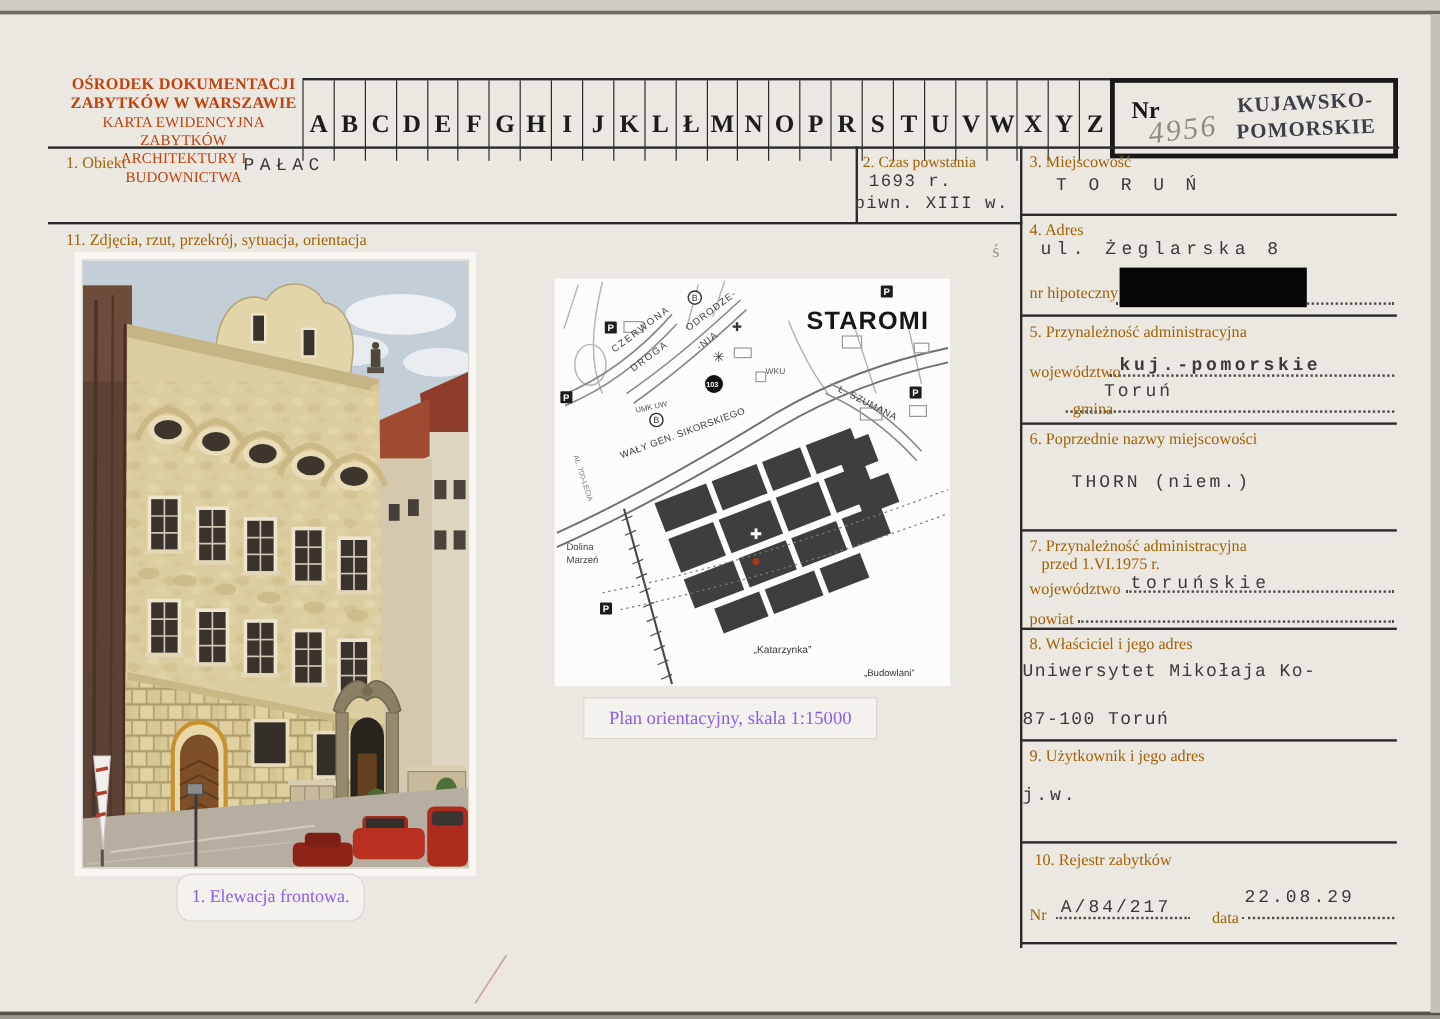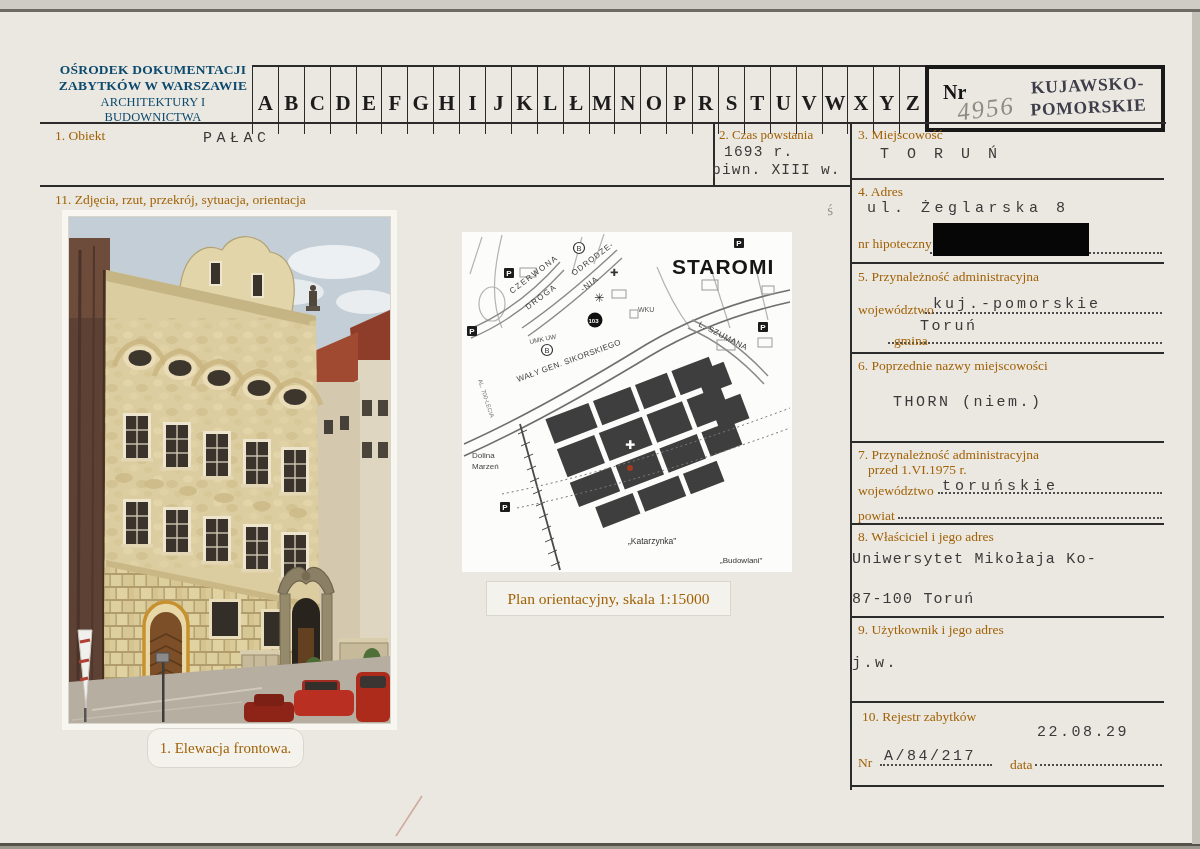--- a/index.html
+++ b/index.html
@@ -20,21 +20,21 @@
   .hline{position:absolute;background:#2b2b2b;height:2px;}
   .vline{position:absolute;background:#2b2b2b;width:2px;}
   .lbl{font-family:"Liberation Serif",serif;font-size:13.5px;color:#a16207;white-space:nowrap;}
   .lbl-sm{font-size:13px;}
   .typed{font-family:"Liberation Mono","DejaVu Sans Mono",monospace;font-size:15px;color:#3a3a3a;letter-spacing:2.5px;white-space:pre;}
   .typed-wide{letter-spacing:4.5px;}
   .typed-narrow{letter-spacing:1.2px;}
   .dotted{position:absolute;border-bottom:2px dotted #4d4d4d;height:0;}
   .inst{
     position:absolute;left:52px;top:50px;width:202px;text-align:center;
-    color:#0c4a6e;line-height:1.22;
+    color:#c2410c;line-height:1.22;
   }
   .inst .b{font-weight:bold;font-size:13.5px;letter-spacing:.2px;}
   .inst .n{font-size:12.5px;letter-spacing:.1px;}
   .alpha-strip{
     position:absolute;left:252px;top:53px;width:673px;height:69px;
     display:flex;border-top:2px solid #2b2b2b;box-sizing:border-box;
   }
   .alpha-cell{
     flex:1;border-left:1.5px solid #2b2b2b;box-sizing:border-box;
     font-family:"Liberation Serif",serif;font-size:21px;font-weight:600;color:#1c1c1c;
@@ -51,35 +51,36 @@
   }
   .stamp{
     position:absolute;left:86px;top:6px;width:146px;text-align:center;
     font-family:"Liberation Serif",serif;font-weight:bold;font-size:17.5px;line-height:1.25;
     color:#30303e;transform:rotate(-2.5deg);letter-spacing:.8px;opacity:.92;
   }
   .redaction{position:absolute;background:#060606;}
   .caption-box{
     position:absolute;background:#f4f2ec;border:1px solid #d9d6cd;
     display:flex;align-items:center;justify-content:center;
-    font-family:"Liberation Serif",serif;color:#a16207;
+    font-family:"Liberation Serif",serif;color:#8b5cf6;
   }
   .pencil-mark{position:absolute;font-family:"Liberation Serif",serif;font-style:italic;color:#93908a;font-size:15px;transform:rotate(-12deg);}
 </style>
 </head>
 <body>
 
 <div class="scan-top-strip"></div>
 <div class="scan-top-shadow"></div>
 
 <div class="card">
 
   <div class="inst">
     <div class="b">OŚRODEK DOKUMENTACJI</div>
     <div class="b">ZABYTKÓW W WARSZAWIE</div>
+    <div class="n">KARTA EWIDENCYJNA ZABYTKÓW</div>
     <div class="n">ARCHITEKTURY I BUDOWNICTWA</div>
   </div>
 
   <div class="alpha-strip">
       <div class="alpha-cell">A</div>
       <div class="alpha-cell">B</div>
       <div class="alpha-cell">C</div>
       <div class="alpha-cell">D</div>
       <div class="alpha-cell">E</div>
       <div class="alpha-cell">F</div>
@@ -140,21 +141,21 @@
   <div class="abs lbl" style="left:858px;top:172px;">4. Adres</div>
   <div class="pencil-mark" style="left:827px;top:190px;">ś</div>
   <div class="abs typed typed-wide" style="left:852px;top:188px;padding-left:15px;">ul. Żeglarska 8</div>
   <div class="abs lbl" style="left:858px;top:224px;">nr hipoteczny</div>
   <div class="dotted" style="left:930px;top:240px;width:232px;"></div>
   <div class="redaction" style="left:933px;top:211px;width:156px;height:33px;"></div>
 
   <div class="abs lbl" style="left:858px;top:257px;">5. Przynależność administracyjna</div>
   <div class="dotted" style="left:925px;top:300px;width:237px;"></div>
   <div class="abs lbl" style="left:858px;top:290px;">województwo</div>
-  <div class="abs typed" style="left:933px;top:284px;letter-spacing:3px;">kuj.-pomorskie</div>
+  <div class="abs typed" style="left:933px;top:284px;letter-spacing:3px;font-weight:bold;">kuj.-pomorskie</div>
   <div class="dotted" style="left:888px;top:330px;width:274px;"></div>
   <div class="abs lbl" style="left:858px;top:321px;margin-left:36px;">gmina</div>
   <div class="abs typed" style="left:903px;top:306px;margin-left:17px;">Toruń</div>
 
   <div class="abs lbl" style="left:858px;top:346px;">6. Poprzednie nazwy miejscowości</div>
   <div class="abs typed" style="left:893px;top:382px;">THORN (niem.)</div>
 
   <div class="abs lbl" style="left:858px;top:435px;">7. Przynależność administracyjna</div>
   <div class="abs lbl" style="left:868px;top:450px;">przed 1.VI.1975 r.</div>
   <div class="dotted" style="left:938px;top:480px;width:224px;"></div>
@@ -169,21 +170,21 @@
 
   <div class="abs lbl" style="left:858px;top:610px;">9. Użytkownik i jego adres</div>
   <div class="abs typed" style="left:852px;top:643px;">j.w.</div>
 
   <div class="abs lbl" style="left:862px;top:697px;">10. Rejestr zabytków</div>
   <div class="dotted" style="left:880px;top:752px;width:112px;"></div>
   <div class="dotted" style="left:1035px;top:752px;width:127px;"></div>
   <div class="abs lbl" style="left:858px;top:743px;">Nr</div>
   <div class="abs typed" style="left:884px;top:736px;">A/84/217</div>
   <div class="abs lbl" style="left:1010px;top:745px;">data</div>
-  <div class="abs typed" style="left:1037px;top:712px;text-align:right;">22.08.29</div>
+  <div class="abs typed" style="left:1037px;top:728px;text-align:right;">22.08.29</div>
 
   <div class="abs lbl" style="left:55px;top:180px;">11. Zdjęcia, rzut, przekrój, sytuacja, orientacja</div>
 
   <svg class="abs" style="left:62px;top:198px;" width="335" height="520" viewBox="0 0 335 520">
     <defs>
       <clipPath id="ph">
           <rect x="7" y="7" width="321" height="506"></rect>
         </clipPath>
       <clipPath id="fc">
           <polygon points="44,60 254,106 258,470 42,470"></polygon>

